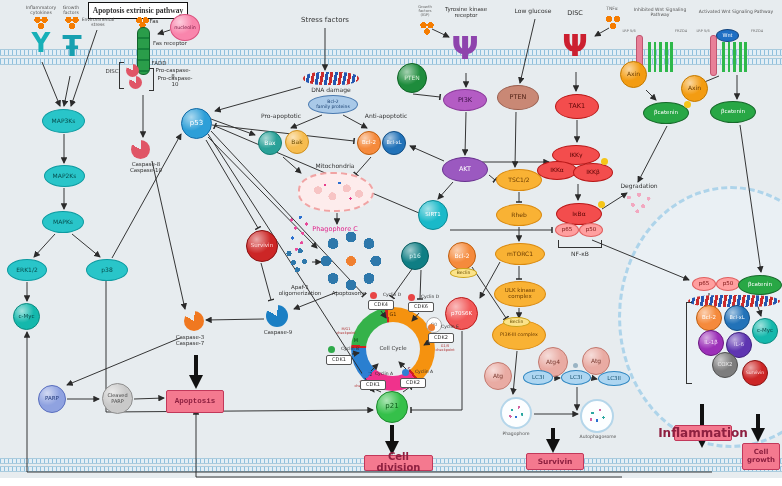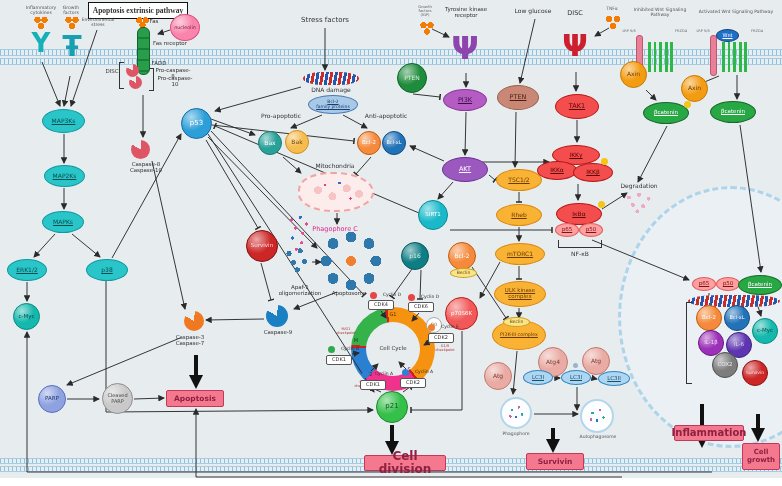--- a/index.html
+++ b/index.html
@@ -1,21 +1,21 @@
 <!DOCTYPE html>
 <html><head>
 <meta charset="utf-8">
 <style>
   html,body{margin:0;padding:0;background:#fff;}
   #stage{position:relative;width:782px;height:486px;background:#e7ecef;overflow:hidden;
          font-family:"DejaVu Sans",sans-serif;}
   #edges{position:absolute;left:0;top:0;z-index:2;pointer-events:none;}
   .nd{position:absolute;box-sizing:border-box;display:flex;align-items:center;justify-content:center;
       text-align:center;line-height:1.06;white-space:pre-line;color:#333;z-index:3;}
-  .oval{border-radius:50%;border:1.5px solid #888;text-decoration:underline;}
+  .oval{border-radius:50%;border:1.5px solid #888;}
   .circle{border-radius:50%;border:1.5px solid #888;
       background-image:radial-gradient(circle at 32% 28%,rgba(255,255,255,.6),rgba(255,255,255,0) 48%);}
   .box{background:#fff;border:1px solid #555;border-radius:2px;}
   .tbox{background:#fff;border:1.3px solid #111;font-family:"Liberation Serif",serif;font-weight:bold;}
   .pbox{background:#f4798f;border:1px solid #c2385a;color:#8e2040;font-weight:bold;border-radius:2px;}
   .lbl{background:transparent;}
   .chip{border-radius:50%;border:1px solid #cba21a;}
   .dot{border-radius:50%;}
   .band{background:repeating-linear-gradient(90deg,#8fc0dd 0 1.5px,#e3eef5 1.5px 4px);
         border-top:1px solid #aacbdd;border-bottom:1px solid #aacbdd;z-index:1;}
@@ -320,21 +320,21 @@
     <div class="nd circle" style="left: 696px; top: 305px; width: 26px; height: 26px; background-color: rgb(245, 138, 60); border-color: rgb(192, 95, 16); color: rgb(255, 255, 255); font-size: 5.5px;">Bcl-2</div>
     <div class="nd circle" style="left: 724px; top: 305px; width: 26px; height: 26px; background-color: rgb(34, 114, 184); border-color: rgb(18, 79, 134); color: rgb(255, 255, 255); font-size: 5px;">Bcl-xL</div>
     <div class="nd circle" style="left: 752px; top: 318px; width: 26px; height: 26px; background-color: rgb(20, 184, 172); border-color: rgb(10, 138, 128); color: rgb(6, 77, 77); font-size: 5.5px;">c-Myc</div>
     <div class="nd circle" style="left: 698px; top: 330px; width: 26px; height: 26px; background-color: rgb(156, 48, 184); border-color: rgb(106, 24, 128); color: rgb(243, 217, 247); font-size: 5.5px;">IL-1β</div>
     <div class="nd circle" style="left: 726px; top: 332px; width: 26px; height: 26px; background-color: rgb(94, 53, 177); border-color: rgb(63, 33, 128); color: rgb(222, 211, 242); font-size: 5.5px;">IL-6</div>
     <div class="nd circle" style="left: 712px; top: 352px; width: 26px; height: 26px; background-color: rgb(125, 125, 125); border-color: rgb(79, 79, 79); color: rgb(238, 238, 238); font-size: 5.5px;">COX2</div>
     <div class="nd circle" style="left: 742px; top: 360px; width: 26px; height: 26px; background-color: rgb(204, 38, 38); border-color: rgb(138, 18, 18); color: rgb(255, 221, 221); font-size: 4.5px;">Survivin</div>
     <div class="nd circle" style="left: 38px; top: 385px; width: 28px; height: 28px; background-color: rgb(143, 162, 224); border-color: rgb(90, 111, 191); color: rgb(34, 58, 122); font-size: 5.5px;">PARP</div>
     <div class="nd circle" style="left: 102px; top: 383px; width: 31px; height: 31px; background-color: rgb(201, 201, 201); border-color: rgb(143, 143, 143); color: rgb(68, 68, 68); font-size: 5px;">Cleaved
 PARP</div>
-    <div class="nd pbox" style="left: 166px; top: 390px; width: 58px; height: 17px; font-size: 7.5px;">Apoptosis</div>
+    <div class="nd pbox" style="left: 166px; top: 390px; width: 58px; height: 23px; font-size: 7.5px; font-family: Liberation Mono, monospace;">Apoptosis</div>
     <div class="nd lbl" style="left: 372px; top: 344px; width: 42px; height: 9px; font-size: 5.5px;">Cell Cycle</div>
     <div class="nd lbl" style="left: 386px; top: 311px; width: 14px; height: 8px; color: rgb(90, 48, 0); font-size: 5px;">G1</div>
     <div class="nd lbl" style="left: 351px; top: 337px; width: 10px; height: 8px; color: rgb(12, 74, 20); font-size: 5px;">M</div>
     <div class="nd lbl" style="left: 362px; top: 371px; width: 14px; height: 8px; color: rgb(14, 58, 102); font-size: 5px;">G2</div>
     <div class="nd lbl" style="left: 404px; top: 366px; width: 10px; height: 8px; color: rgb(110, 12, 58); font-size: 5px;">S</div>
     <div class="nd circle" style="left: 426px; top: 317px; width: 16px; height: 16px; background-color: rgb(255, 255, 255); border-color: rgb(170, 170, 170); color: rgb(102, 102, 102); font-size: 4.5px;">G0</div>
     <div class="nd lbl" style="left: 330px; top: 326px; width: 32px; height: 12px; color: rgb(176, 48, 48); font-size: 3.5px;">M/G1
 checkpoint</div>
     <div class="nd lbl" style="left: 428px; top: 343px; width: 34px; height: 12px; color: rgb(176, 48, 48); font-size: 3.5px;">G1/S
 checkpoint</div>
@@ -352,29 +352,29 @@
     <div class="nd dot" style="left: 328px; top: 346px; width: 7px; height: 7px; background-color: rgb(46, 170, 74); font-size: 6px;"></div>
     <div class="nd lbl" style="left: 336px; top: 346px; width: 28px; height: 7px; font-size: 4.5px;">Cyclin B</div>
     <div class="nd box" style="left: 326px; top: 355px; width: 26px; height: 10px; font-size: 5px;">CDK1</div>
     <div class="nd dot" style="left: 362px; top: 371px; width: 7px; height: 7px; background-color: rgb(47, 127, 212); font-size: 6px;"></div>
     <div class="nd lbl" style="left: 370px; top: 371px; width: 28px; height: 7px; font-size: 4.5px;">Cyclin A</div>
     <div class="nd box" style="left: 360px; top: 380px; width: 26px; height: 10px; font-size: 5px;">CDK1</div>
     <div class="nd dot" style="left: 402px; top: 369px; width: 7px; height: 7px; background-color: rgb(47, 127, 212); font-size: 6px;"></div>
     <div class="nd lbl" style="left: 410px; top: 369px; width: 28px; height: 7px; font-size: 4.5px;">Cyclin A</div>
     <div class="nd box" style="left: 400px; top: 378px; width: 26px; height: 10px; font-size: 5px;">CDK2</div>
     <div class="nd circle" style="left: 376px; top: 391px; width: 32px; height: 32px; background-color: rgb(53, 192, 74); border-color: rgb(29, 138, 46); color: rgb(12, 90, 24); font-size: 7px;">p21</div>
-    <div class="nd pbox" style="left: 364px; top: 455px; width: 82px; height: 16px; font-size: 12px;">Cell division</div>
+    <div class="nd pbox" style="left: 364px; top: 455px; width: 69px; height: 16px; font-size: 10px;">Cell division</div>
     <div class="nd circle" style="left: 484px; top: 362px; width: 28px; height: 28px; background-color: rgb(233, 171, 163); border-color: rgb(194, 122, 112); color: rgb(122, 58, 48); font-size: 6px;">Atg</div>
     <div class="nd circle" style="left: 538px; top: 347px; width: 30px; height: 30px; background-color: rgb(233, 171, 163); border-color: rgb(194, 122, 112); color: rgb(122, 58, 48); font-size: 6px;">Atg4</div>
     <div class="nd circle" style="left: 582px; top: 347px; width: 28px; height: 28px; background-color: rgb(233, 171, 163); border-color: rgb(194, 122, 112); color: rgb(122, 58, 48); font-size: 6px;">Atg</div>
     <div class="nd oval" style="left: 523px; top: 370px; width: 30px; height: 15px; background-color: rgb(174, 214, 241); border-color: rgb(46, 134, 193); color: rgb(20, 80, 110); font-size: 5.5px;">LC3I</div>
     <div class="nd oval" style="left: 561px; top: 370px; width: 30px; height: 15px; background-color: rgb(174, 214, 241); border-color: rgb(46, 134, 193); color: rgb(20, 80, 110); font-size: 5.5px;">LC3I</div>
     <div class="nd dot" style="left: 573px; top: 363px; width: 5px; height: 5px; background-color: rgb(154, 180, 196); font-size: 6px;"></div>
     <div class="nd oval" style="left: 598px; top: 371px; width: 32px; height: 15px; background-color: rgb(174, 214, 241); border-color: rgb(46, 134, 193); color: rgb(20, 80, 110); font-size: 5.5px;">LC3II</div>
     <div class="nd ves" style="left: 500px; top: 397px; width: 32px; height: 32px; font-size: 6px;"></div>
     <div class="nd lbl" style="left: 494px; top: 431px; width: 44px; height: 7px; color: rgb(85, 85, 85); font-size: 4.5px;">Phagophore</div>
     <div class="nd ves" style="left: 580px; top: 399px; width: 34px; height: 34px; font-size: 6px;"></div>
     <div class="nd lbl" style="left: 570px; top: 434px; width: 56px; height: 7px; color: rgb(85, 85, 85); font-size: 4.5px;">Autophagosome</div>
     <div class="nd pbox" style="left: 526px; top: 453px; width: 58px; height: 17px; font-size: 7.5px;">Survivin</div>
-    <div class="nd pbox" style="left: 674px; top: 425px; width: 70px; height: 16px; font-size: 10px;">Inflammation</div>
+    <div class="nd pbox" style="left: 674px; top: 425px; width: 58px; height: 16px; font-size: 12px;">Inflammation</div>
     <div class="nd pbox" style="left: 742px; top: 443px; width: 38px; height: 27px; font-size: 7px;">Cell
 growth</div>
   </div>
 
 </body></html>

